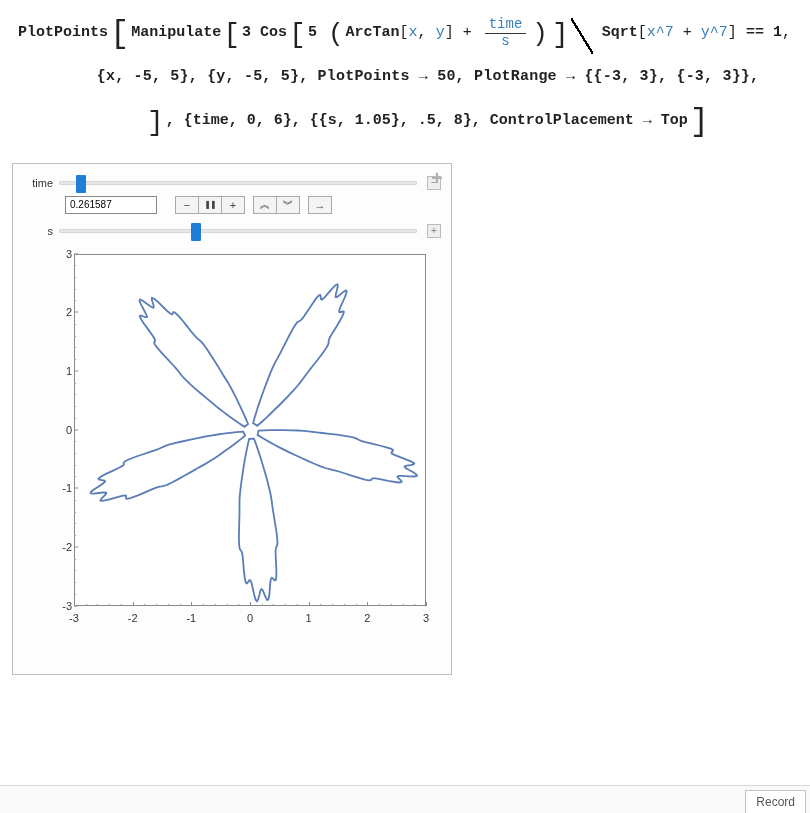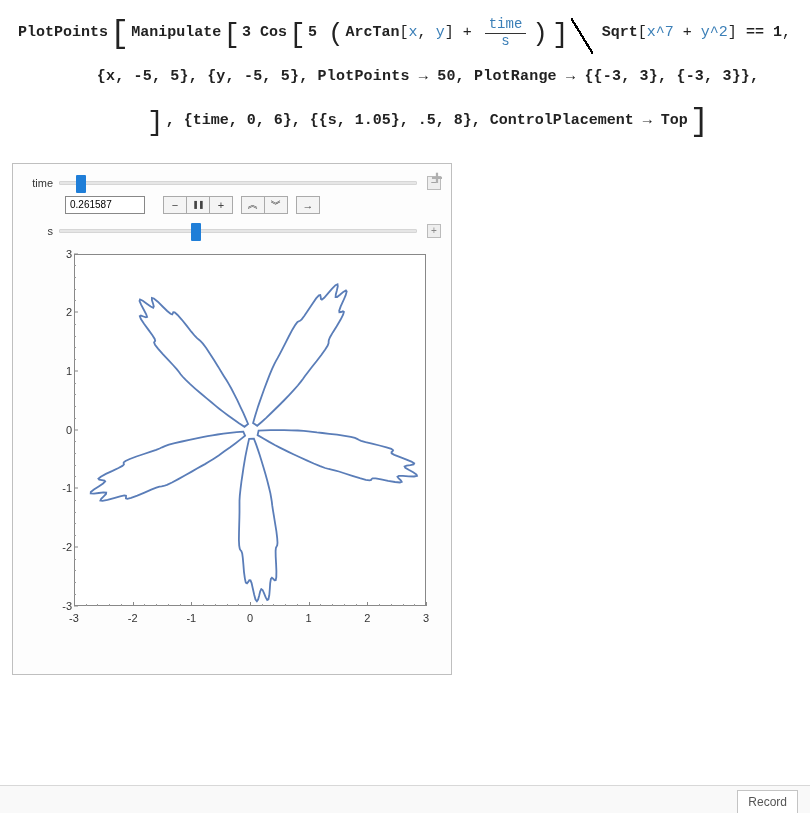--- a/index.html
+++ b/index.html
@@ -125,21 +125,21 @@
     font-size: 10px;
     color: #888;
   }
   .ctrl-detail {
     display: flex;
     align-items: center;
     margin: 4px 4px 10px 46px;
     gap: 0;
   }
   .val-input {
-    width: 80px;
+    width: 92px;
     height: 18px;
     border: 1px solid #888;
     background: #fff;
     font-size: 10px;
     font-family: "Segoe UI", Arial, sans-serif;
     padding: 1px 4px;
   }
   .btn-group {
     display: flex;
     margin-left: 18px;
@@ -216,21 +216,21 @@
     position: absolute;
     left: 0;
     right: 0;
     bottom: 0;
     height: 28px;
     border-top: 1px solid #d8d8d8;
     background: #f9f9f9;
   }
   .record-btn {
     position: absolute;
-    right: 12px;
+    right: 4px;
     bottom: 0px;
     border: 1px solid #c4c4c4;
     border-bottom: none;
     background: #fff;
     padding: 4px 10px;
     font-family: "Segoe UI", Arial, sans-serif;
     font-size: 12px;
     color: #555;
   }
 </style>
@@ -253,21 +253,21 @@
     &nbsp;<span>+</span>&nbsp;
     <span class="frac">
       <span class="num sym-var">time</span>
       <span class="bar"></span>
       <span class="den sym-var">s</span>
     </span>
     <span class="big3">)</span>
     <span class="big2">]</span>
     <span class="big-slash"></span>
     &nbsp;<span class="kw-sqrt">Sqrt</span>
-    <span>[</span><span class="sym-var">x^7</span>&nbsp;<span>+</span>&nbsp;<span class="sym-var">y^2</span><span>]</span>
+    <span>[</span><span class="sym-var">x^7</span>&nbsp;<span>+</span>&nbsp;<span class="sym-var">y^7</span><span>]</span>
     &nbsp;<span class="kw-sym">== 1</span><span>,</span>
   </div>
   <div class="code-line code-indent">
     <span class="kw-sym" style="letter-spacing:0.2px">{x, -5, 5}, {y, -5, 5}, PlotPoints → 50, PlotRange → {{-3, 3}, {-3, 3}},</span>
   </div>
   <div class="code-line code-indent">
     <span class="big2">]</span>
     <span class="kw-sym">, {time, 0, 6}, {{s, 1.05}, .5, 8}, ControlPlacement → Top</span>
     <span class="big1">]</span>
   </div>

